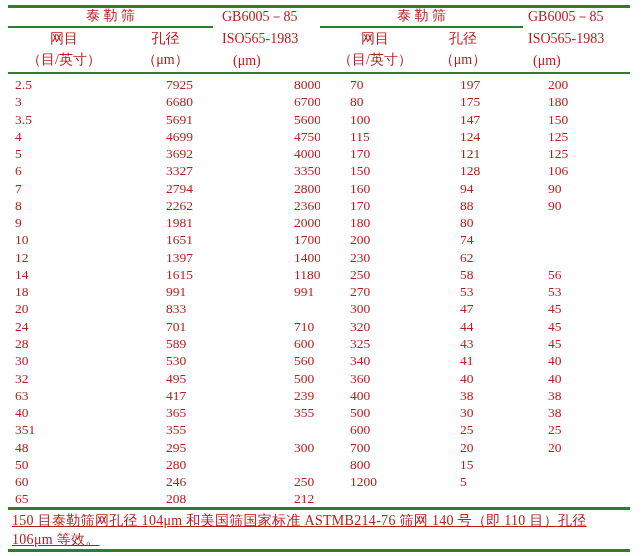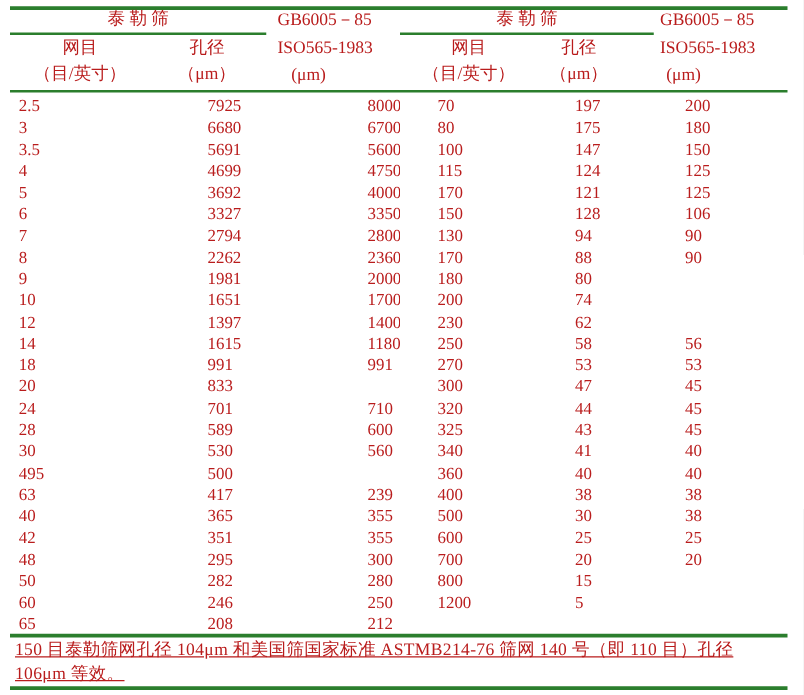--- a/index.html
+++ b/index.html
@@ -165,46 +165,45 @@
         <div class="cell">28</div>
         <div class="cell">589</div>
         <div class="cell">600</div>
       </div>
       <div class="row">
         <div class="cell">30</div>
         <div class="cell">530</div>
         <div class="cell">560</div>
       </div>
       <div class="row">
+        <div class="cell">32</div>
         <div class="cell">495</div>
         <div class="cell">500</div>
       </div>
       <div class="row">
         <div class="cell">63</div>
         <div class="cell">417</div>
         <div class="cell">239</div>
       </div>
       <div class="row">
         <div class="cell">40</div>
         <div class="cell">365</div>
         <div class="cell">355</div>
       </div>
       <div class="row">
-        <div class="cell">42</div>
         <div class="cell">351</div>
         <div class="cell">355</div>
       </div>
       <div class="row">
         <div class="cell">48</div>
         <div class="cell">295</div>
         <div class="cell">300</div>
       </div>
       <div class="row">
         <div class="cell">50</div>
-        <div class="cell">282</div>
         <div class="cell">280</div>
       </div>
       <div class="row">
         <div class="cell">60</div>
         <div class="cell">246</div>
         <div class="cell">250</div>
       </div>
       <div class="row">
         <div class="cell">65</div>
         <div class="cell">208</div>
@@ -236,21 +235,21 @@
         <div class="cell">170</div>
         <div class="cell">121</div>
         <div class="cell">125</div>
       </div>
       <div class="row">
         <div class="cell">150</div>
         <div class="cell">128</div>
         <div class="cell">106</div>
       </div>
       <div class="row">
-        <div class="cell">130</div>
+        <div class="cell">160</div>
         <div class="cell">94</div>
         <div class="cell">90</div>
       </div>
       <div class="row">
         <div class="cell">170</div>
         <div class="cell">88</div>
         <div class="cell">90</div>
       </div>
       <div class="row">
         <div class="cell">180</div>

